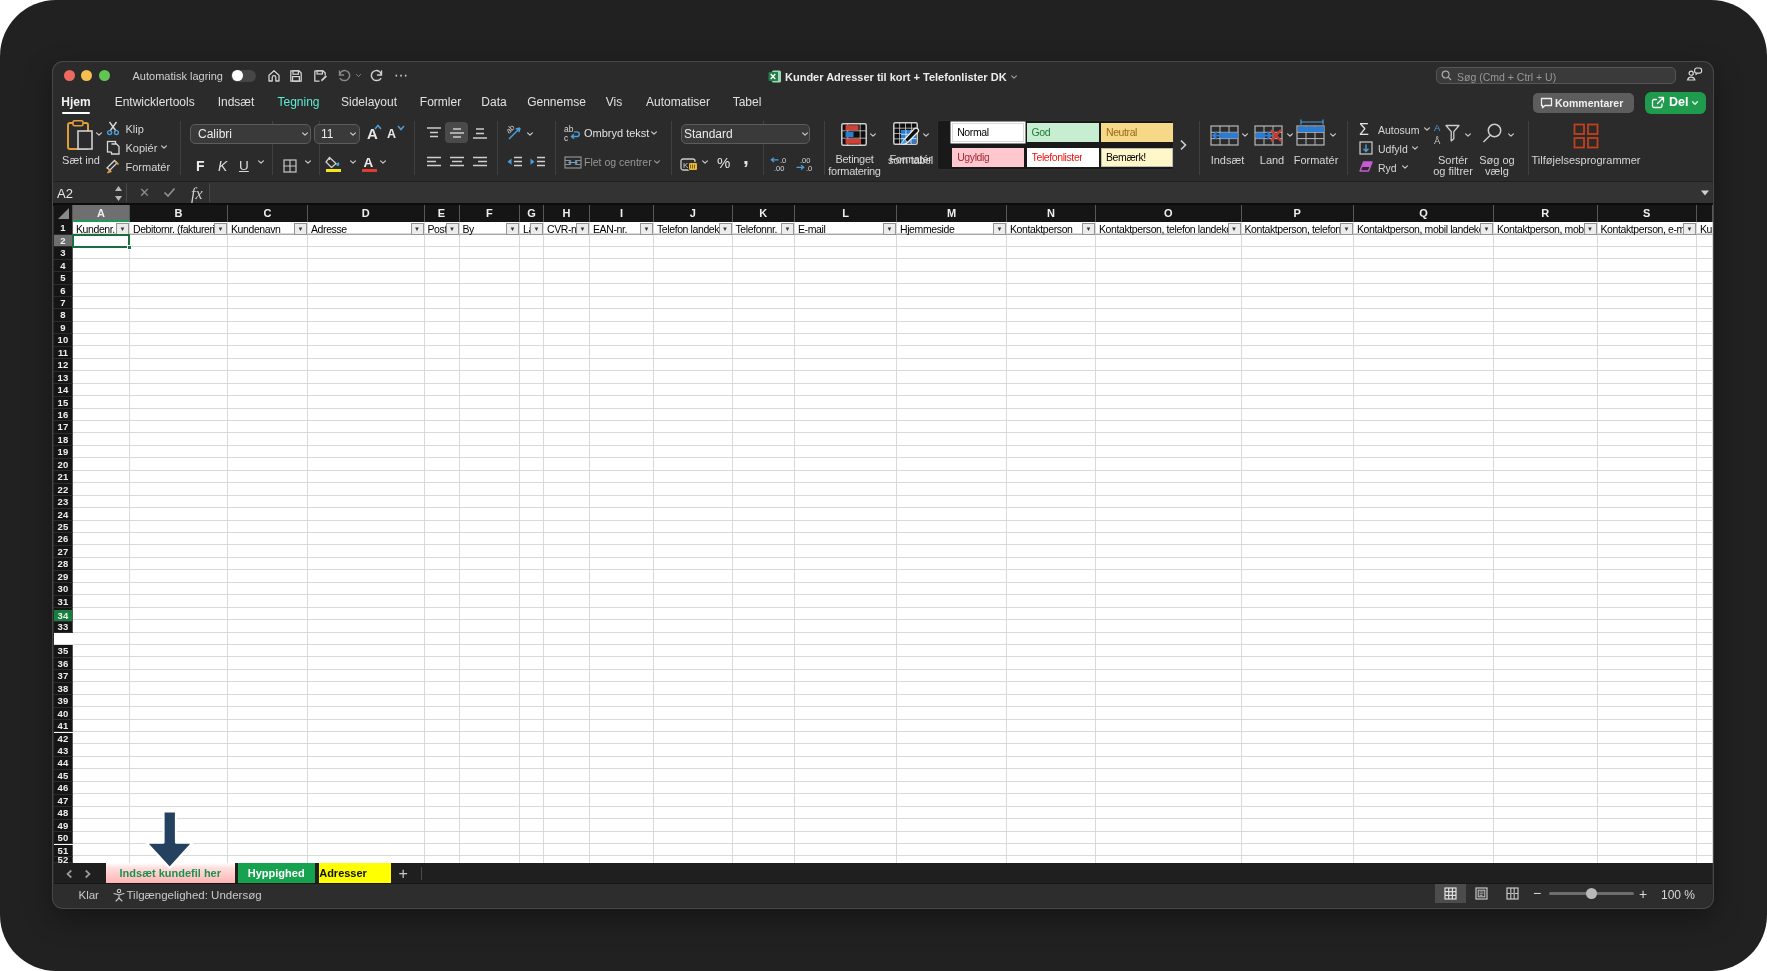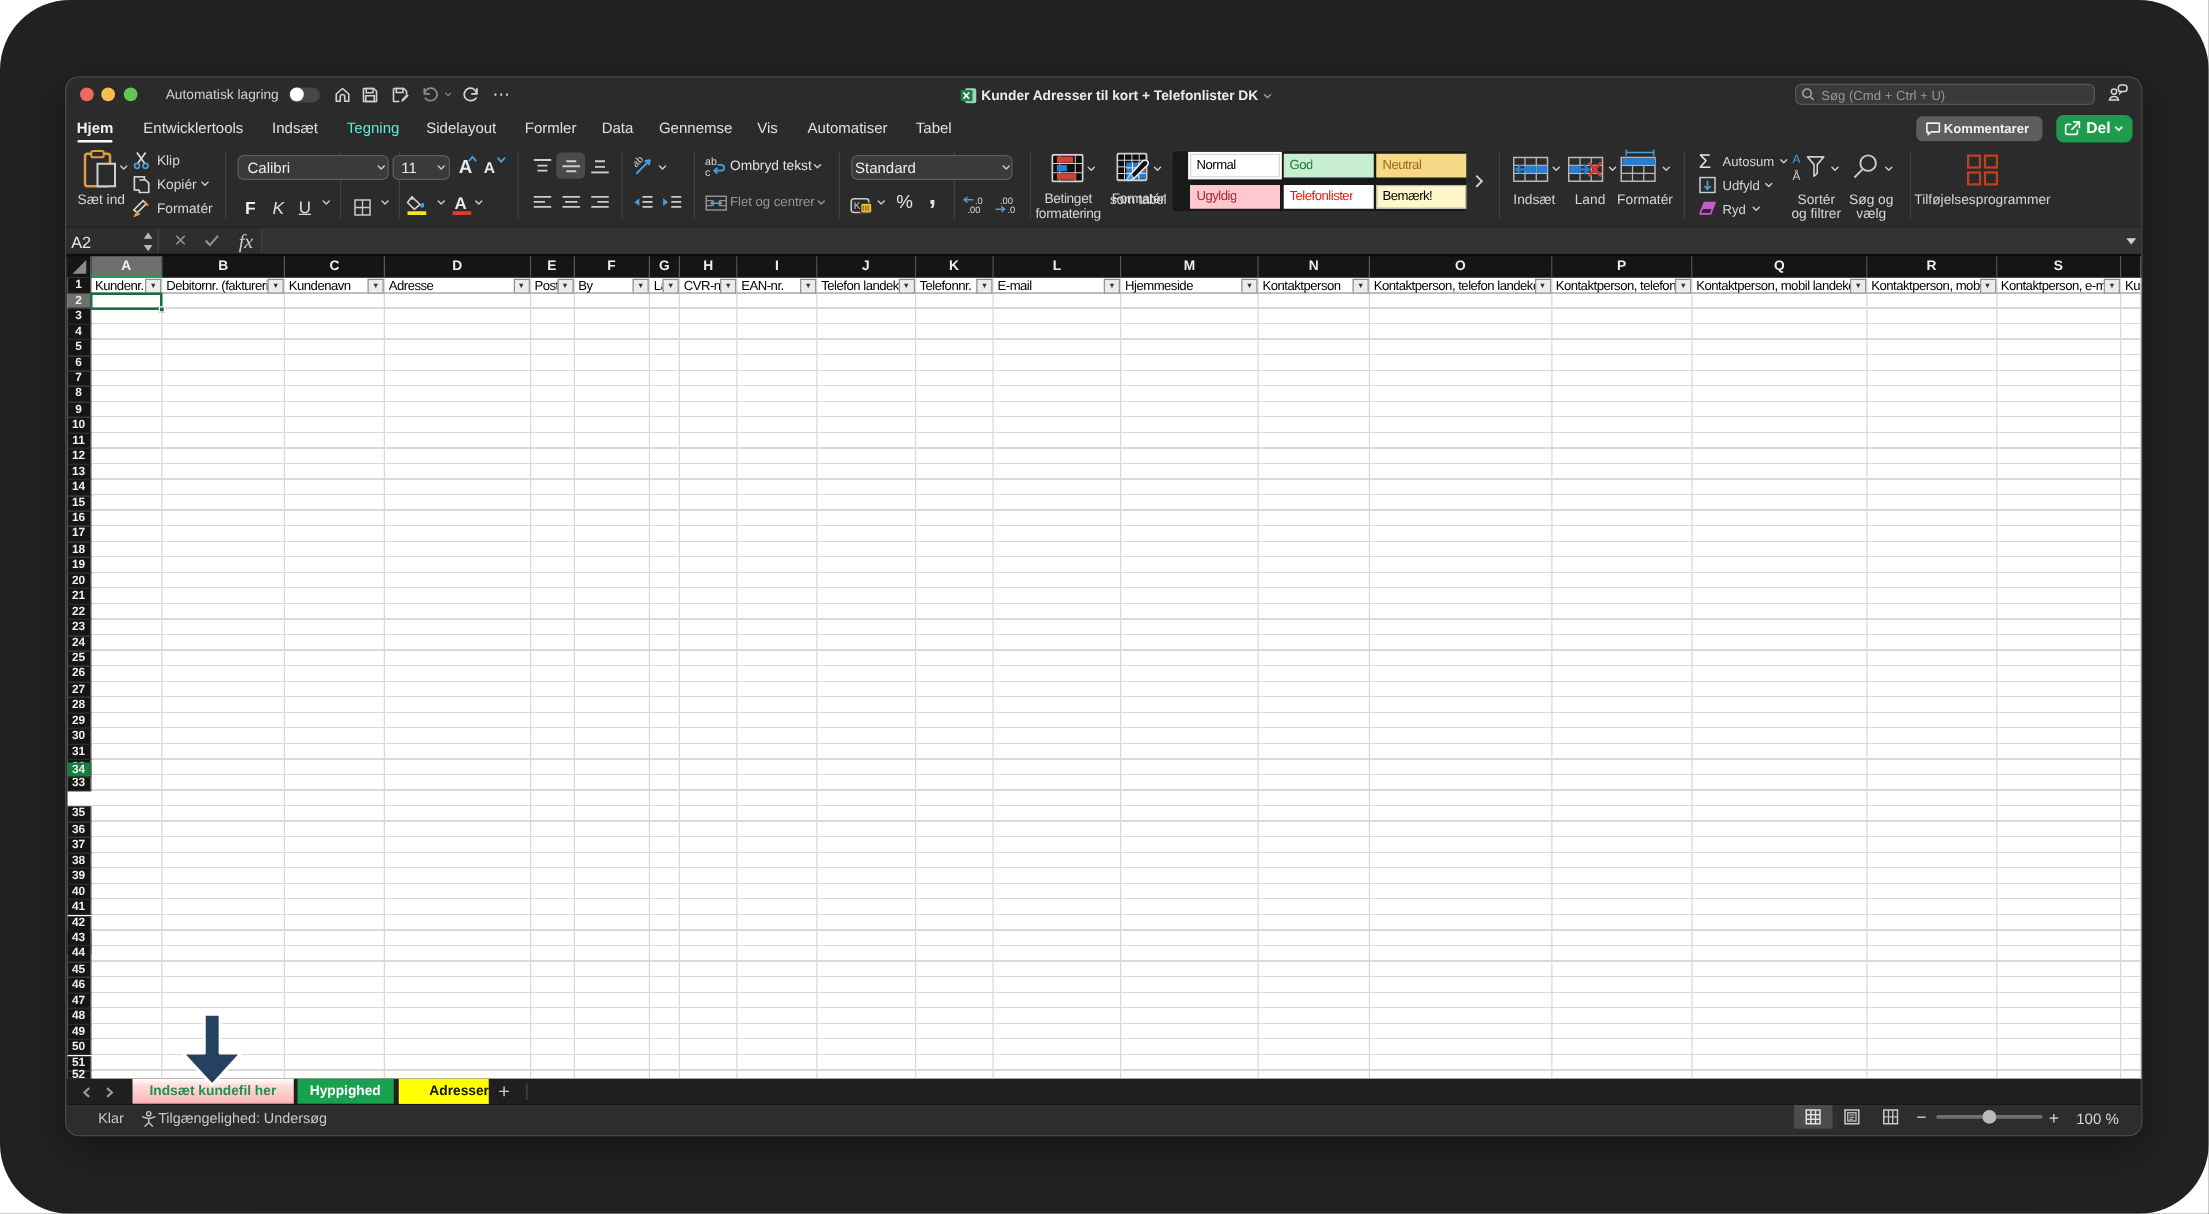--- a/index.html
+++ b/index.html
@@ -557,21 +557,21 @@
 <div id="bottom">
     <div class="abs" style="left:54.0px;top:863.3px;width:1658.0px;height:19.5px;background:#1f1f1f"></div>
     <svg class="abs" style="left:65px;top:868.5px" width="9" height="10" viewBox="0 0 9 10">
       <path d="M6.3 1.5 L2.5 5 L6.3 8.5" fill="none" stroke="#9a9a9a" stroke-width="1.7"></path>
     </svg>
     <svg class="abs" style="left:83px;top:868.5px" width="9" height="10" viewBox="0 0 9 10">
       <path d="M2.7 1.5 L6.5 5 L2.7 8.5" fill="none" stroke="#9a9a9a" stroke-width="1.7"></path>
     </svg>
     <div class="abs" style="left:105.8px;top:863.3px;width:129px;height:19.5px;background:linear-gradient(to bottom,#ffffff 0%,#ffdede 25%,#ffb3b3 100%);text-align:center;font-size:11px;font-weight:bold;color:#1d9150;line-height:20px">Indsæt kundefil her</div>
     <div class="abs" style="left:237.7px;top:863.3px;width:77px;height:19.5px;background:#17a24f;text-align:center;font-size:11px;font-weight:bold;color:#fff;line-height:20px">Hyppighed</div>
-    <div class="abs" style="left:319.2px;top:863.3px;width:72px;height:36px;background:#ffff00;text-align:right;font-size:11px;font-weight:bold;color:#111;line-height:20px">Adresser</div>
+    <div class="abs" style="left:319.2px;top:863.3px;width:72px;height:36px;background:#ffff00;text-align:left;font-size:11px;font-weight:bold;color:#111;line-height:20px">Adresser</div>
     <div class="abs" style="left:398.5px;top:864.5px;font-size:16px;color:#c8c8c8">+</div>
     <div class="abs" style="left:421px;top:866.5px;width:1px;height:13px;background:#4a4a4a"></div>
     <div class="abs" style="left:54.0px;top:882.8px;width:1658.0px;height:24.7px;background:#2d2d2d;border-top:1px solid #161616;border-radius:0 0 10px 10px"></div>
     <div class="abs" style="left:78.5px;top:889px;font-size:11.5px;color:#c9c9c9">Klar</div>
     <svg class="abs" style="left:112px;top:888px" width="14" height="14" viewBox="0 0 14 14">
       <circle cx="7" cy="3" r="1.7" fill="none" stroke="#c9c9c9" stroke-width="1.1"></circle>
       <path d="M2 5.5 L7 7 L12 5.5 M7 7 V10 M7 10 L4 13 M7 10 L10 13" fill="none" stroke="#c9c9c9" stroke-width="1.1" stroke-linecap="round"></path>
     </svg>
     <div class="abs" style="left:126.5px;top:889px;font-size:11.5px;color:#c9c9c9">Tilgængelighed: Undersøg</div>
     <div class="abs" style="left:1435.3px;top:883.8px;width:30.8px;height:19.7px;background:#4c4c4c"></div>

